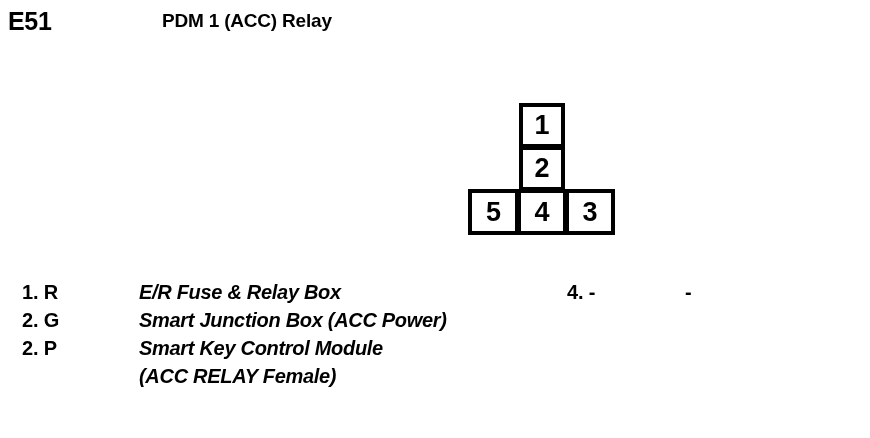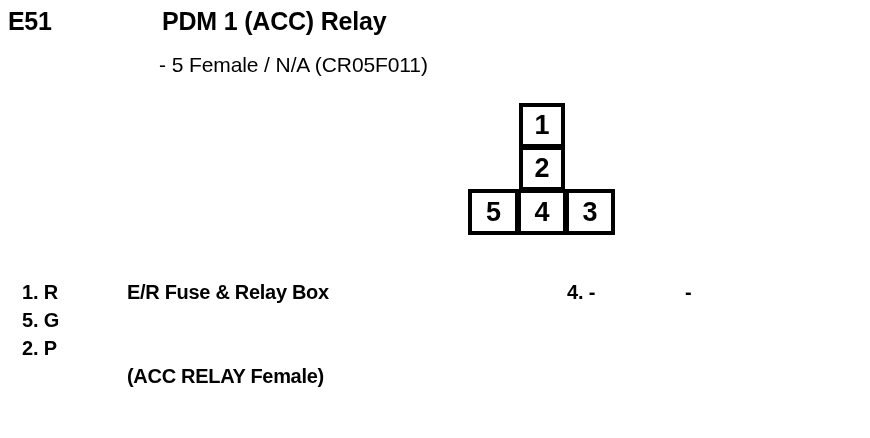--- a/index.html
+++ b/index.html
@@ -34,21 +34,21 @@
     font-size: 25px;
     font-weight: bold;
     letter-spacing: -0.3px;
     line-height: 28px;
     white-space: nowrap;
   }
   .conn-title {
     position: absolute;
     left: 162px;
     top: 7px;
-    font-size: 25px;
+    font-size: 19px;
     font-weight: bold;
     letter-spacing: -0.2px;
     line-height: 28px;
     white-space: nowrap;
   }
   .conn-subtitle {
     position: absolute;
     left: 159px;
     top: 52px;
     font-size: 21px;
@@ -119,57 +119,58 @@
   .legend-desc {
     position: absolute;
     top: 0;
     font-size: 20px;
     font-weight: bold;
     line-height: 28px;
     letter-spacing: -0.3px;
     white-space: nowrap;
   }
   .legend-col-left  .legend-pin  { left: 22px;  }
-  .legend-col-left  .legend-desc { left: 127px; }
+  .legend-col-left  .legend-desc { left: 139px; font-style: italic; }
   .legend-col-right .legend-pin  { left: 567px; }
   .legend-col-right .legend-desc { left: 685px; }
   
   .legend-col-right { left: 0px; width: 870px; }
 </style>
 </head>
 <body>
 
 <div class="page">
 
   <div class="conn-code">E51</div>
 
   <div class="conn-title">PDM 1 (ACC) Relay</div>
 
-  <div class="conn-subtitle">-  5 Female / N/A (CR05F011)</div>
 
   <div class="connector">
     <div class="pin-cell pin-1">1</div>
     <div class="pin-cell pin-2">2</div>
     <div class="pin-cell pin-5">5</div>
     <div class="pin-cell pin-4">4</div>
     <div class="pin-cell pin-3">3</div>
   </div>
 
   <div class="legend">
 
     <div class="legend-col legend-col-left">
       <div class="legend-row">
         <span class="legend-pin">1. R</span>
         <span class="legend-desc">E/R Fuse &amp; Relay Box</span>
       </div>
       <div class="legend-row">
-        <span class="legend-pin">5. G</span>
+        <span class="legend-pin">2. G</span>
+        <span class="legend-desc">Smart Junction Box (ACC Power)</span>
       </div>
       <div class="legend-row">
         <span class="legend-pin">2. P</span>
+        <span class="legend-desc">Smart Key Control Module</span>
       </div>
       <div class="legend-row">
         <span class="legend-pin"></span>
         <span class="legend-desc">(ACC RELAY Female)</span>
       </div>
     </div>
 
     <div class="legend-col legend-col-right">
       <div class="legend-row">
         <span class="legend-pin">4. -</span>

